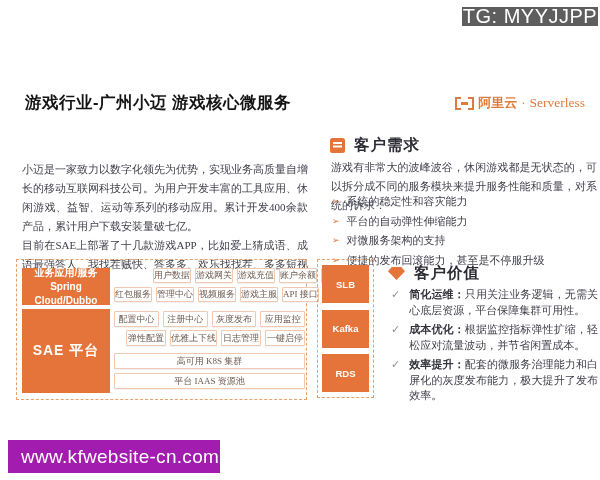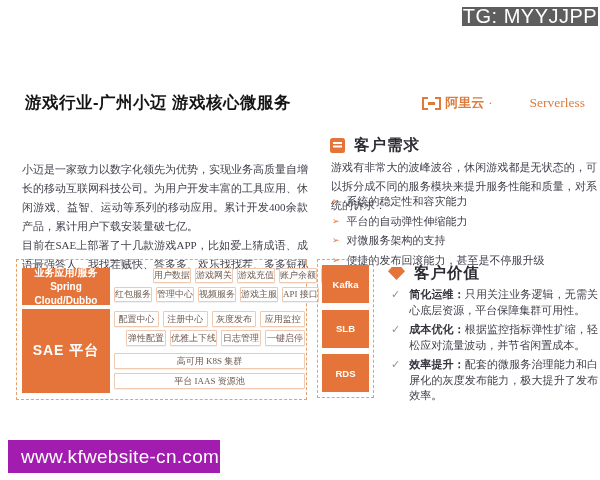--- a/index.html
+++ b/index.html
@@ -19,21 +19,21 @@
   .title { position:absolute; left:25px; top:92px; font-family:"Liberation Sans", sans-serif;
     font-weight:bold; font-size:16.5px; color:#141414; letter-spacing:0.5px; }
   .logo { position:absolute; right:15px; top:94px; display:flex; align-items:center; gap:4px; color:#de7b3c; }
   .logo-mark { display:flex; align-items:center; gap:1px; }
   .lb, .rb { width:6px; height:13px; border:2px solid #de7b3c; }
   .lb { border-right:none; }
   .rb { border-left:none; }
   .ldash { width:7px; height:3px; background:#de7b3c; margin:0 -1px; }
   .logo-brand { font-family:"Liberation Sans", sans-serif; font-weight:bold; font-size:13px; }
   .logo-sep { font-size:13px; }
-  .logo-product { font-family:"Liberation Serif", serif; font-size:13.5px;margin-left:33px; }
+  .logo-product { font-family:"Liberation Serif", serif; font-size:13.5px; }
 
   
   .sec-head { position:absolute; display:flex; align-items:center; gap:9px; }
   .sec-head .sec-title { font-weight:bold; font-size:15.5px; color:#2c2c35; letter-spacing:1px; }
   .icon-doc { width:15px; height:15px; background:#e5743a; border-radius:2.5px; position:relative; }
   .icon-doc.lines:before { content:""; position:absolute; left:3px; top:4px; width:9px; height:1.5px;
     background:#fff; box-shadow:0 3.5px 0 #fff; }
   .icon-gem { width:17px; height:13px; background:#e5743a;
     clip-path:polygon(22% 0, 78% 0, 100% 32%, 50% 100%, 0 32%); }
 
@@ -179,19 +179,19 @@
     </div>
     <div class="grid-row r5">
       <div class="cell">高可用 K8S 集群</div>
     </div>
     <div class="grid-row r6">
       <div class="cell">平台 IAAS 资源池</div>
     </div>
   </div>
 
   <div class="side-col">
+    <div class="obox side-box">SLB</div>
     <div class="obox side-box">Kafka</div>
-    <div class="obox side-box">SLB</div>
     <div class="obox side-box">RDS</div>
   </div>
 
   <div class="watermark">www.kfwebsite-cn.com</div>
 </div>
 
 </body></html>

